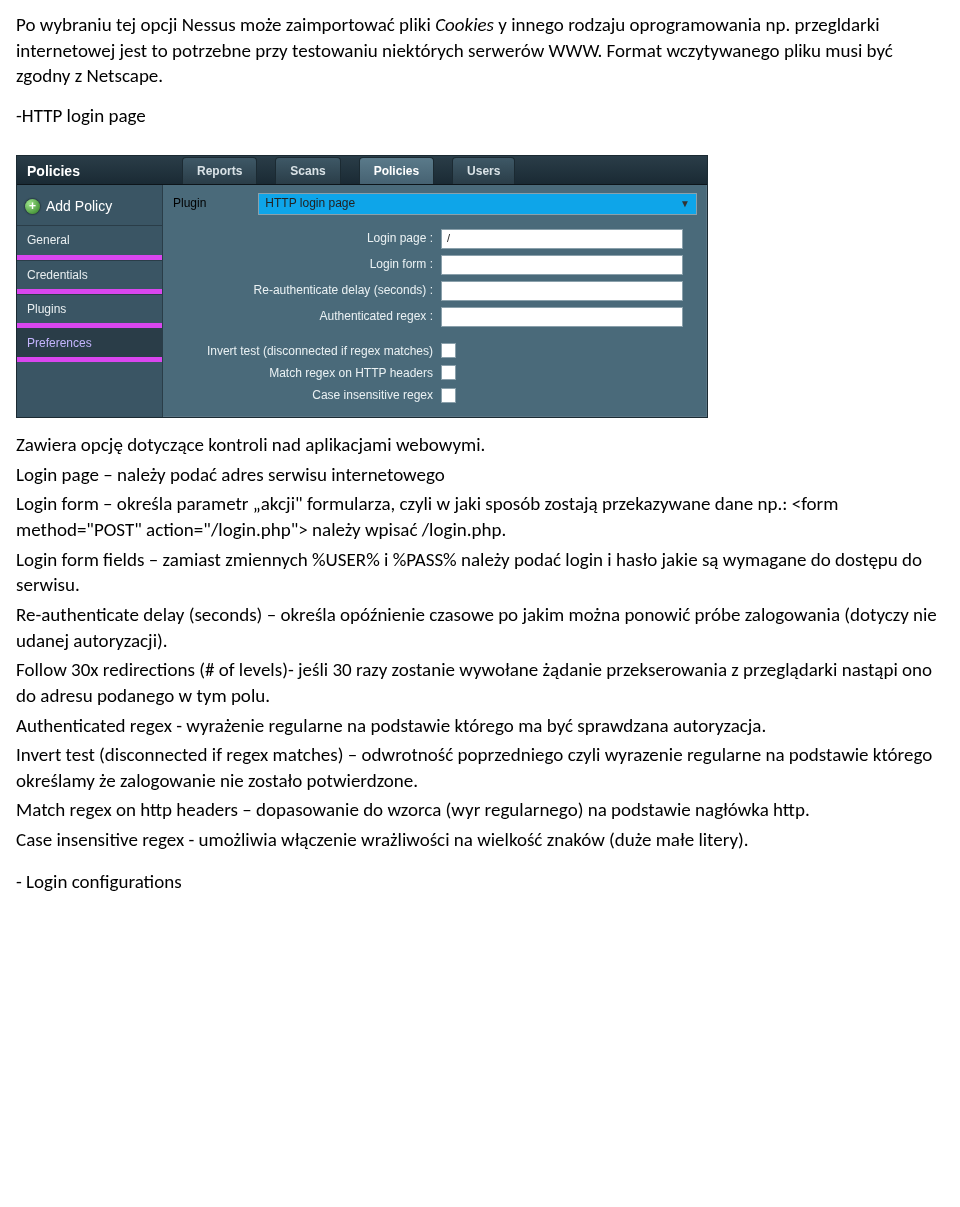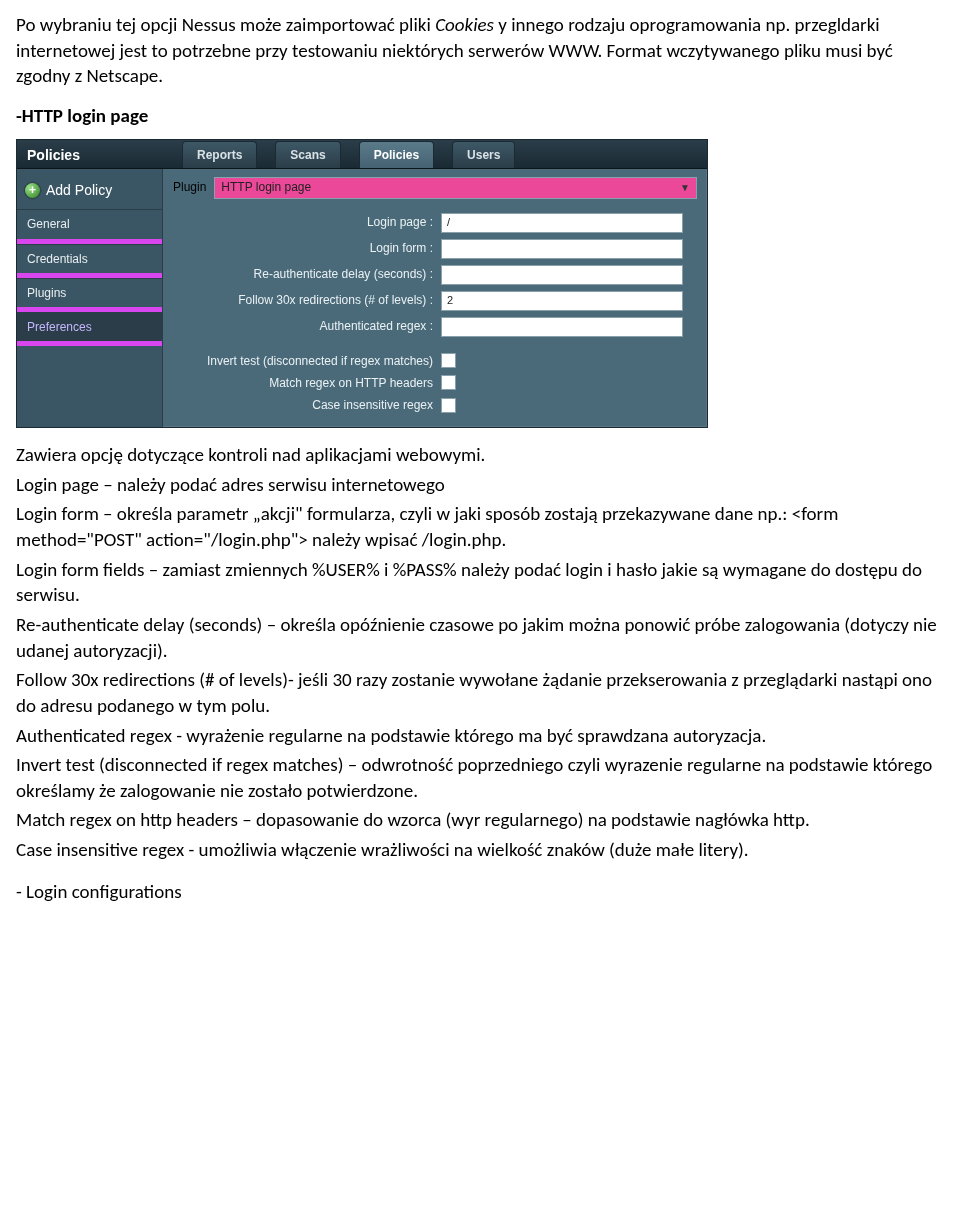--- a/index.html
+++ b/index.html
@@ -8,21 +8,21 @@
     font-family: Calibri, Arial, sans-serif;
     font-size: 19px;
     line-height: 1.35;
     color: #000;
     background: #fff;
     width: 960px;
     box-sizing: border-box;
   }
   .para { margin: 0 0 4px 0; }
   .italic { font-style: italic; }
-  .section-head { font-weight: bold; margin-top: 14px; margin-bottom: 10px; }
+  .section-head { font-weight: normal; margin-top: 14px; margin-bottom: 26px; }
 
   
   .nessus {
     width: 690px;
     background: #4a6a7a;
     border: 1px solid #1b2a32;
     font-family: Arial, sans-serif;
     font-size: 12px;
     color: #e8eef0;
     margin: 8px 0 14px 0;
@@ -111,29 +111,30 @@
     align-items: center;
     gap: 8px;
     margin-bottom: 14px;
   }
   .plugin-label {
     font-size: 12px;
     color: #000000;
   }
   .plugin-select {
     flex: 1;
-    background: #ec4899;
+    background: #0ea5e9;
     color: #222;
     height: 20px;
     border: 1px solid #8aa0ab;
     display: flex;
     align-items: center;
     justify-content: space-between;
     padding: 0 6px;
     font-size: 12px;
+    margin-left: 44px;
   }
   .chev { font-size: 10px; color: #333; }
   .form-rows { display: flex; flex-direction: column; gap: 6px; }
   .frow {
     display: flex;
     align-items: center;
     gap: 8px;
   }
   .flabel {
     width: 260px;
@@ -205,24 +206,20 @@
         </div>
         <div class="frow">
           <div class="flabel">Login form :</div>
           <div class="finput"></div>
         </div>
         <div class="frow">
           <div class="flabel">Re-authenticate delay (seconds) :</div>
           <div class="finput"></div>
         </div>
         <div class="frow">
-          <div class="flabel">Follow 30x redirections (# of levels) :</div>
-          <div class="finput">2</div>
-        </div>
-        <div class="frow">
           <div class="flabel">Authenticated regex :</div>
           <div class="finput"></div>
         </div>
         <div class="spacer-after"></div>
         <div class="frow">
           <div class="flabel">Invert test (disconnected if regex matches)</div>
           <div class="fcheck"></div>
         </div>
         <div class="frow">
           <div class="flabel">Match regex on HTTP headers</div>

